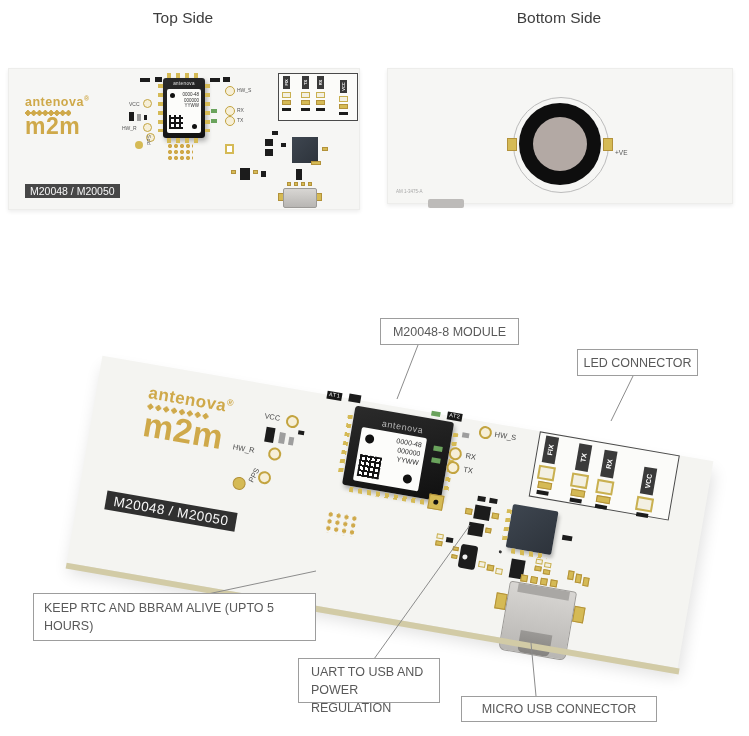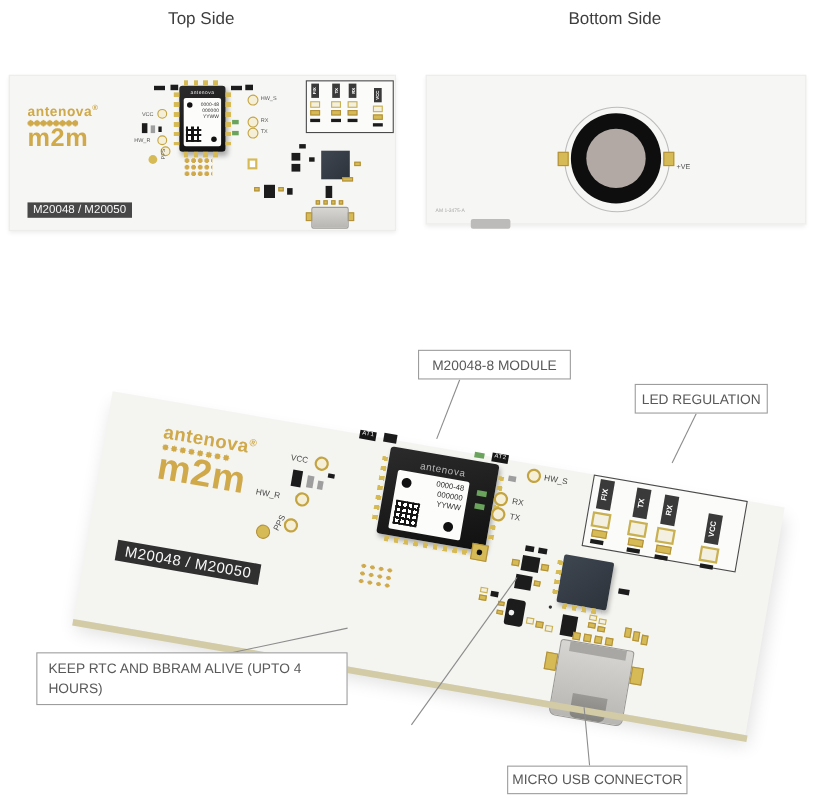--- a/index.html
+++ b/index.html
@@ -313,22 +313,26 @@
   <svg id="leaders">
     <line x1="418" y1="345" x2="397" y2="399" stroke="#8c8c8c" stroke-width="1"></line>
     <line x1="633" y1="376" x2="611" y2="421" stroke="#8c8c8c" stroke-width="1"></line>
     <line x1="203" y1="595" x2="316" y2="571" stroke="#8c8c8c" stroke-width="1"></line>
     <line x1="374" y1="659" x2="470" y2="525" stroke="#8c8c8c" stroke-width="1"></line>
     <line x1="536" y1="696" x2="531" y2="643" stroke="#8c8c8c" stroke-width="1"></line>
   </svg>
 
   <div class="callout cl-center" style="left:380px;top:318px;width:139px;height:27px;">M20048-8 MODULE</div>
 
-  <div class="callout cl-center" style="left:577px;top:349px;width:121px;height:27px;">LED REGULATION</div>
+  <div class="callout cl-center" style="left:577px;top:349px;width:121px;height:27px;">LED CONNECTOR</div>
 
   <div class="callout" style="left:33px;top:593px;width:283px;height:48px;padding:5px 10px;line-height:18px;">
-    <div>KEEP RTC AND BBRAM ALIVE (UPTO 4 HOURS)</div>
-  </div>
-
-
-  <div class="callout cl-center" style="left:461px;top:696px;width:164px;height:26px;">MICRO USB CONNECTOR</div>
+    <div>KEEP RTC AND BBRAM ALIVE (UPTO 5 HOURS)</div>
+  </div>
+
+  <div class="callout" style="left:298px;top:658px;width:142px;height:45px;padding:4px 12px;line-height:18px;">
+    <div>UART TO USB AND</div>
+    <div>POWER REGULATION</div>
+  </div>
+
+  <div class="callout cl-center" style="left:461px;top:696px;width:196px;height:26px;">MICRO USB CONNECTOR</div>
 
 </div>
 
 </body></html>

